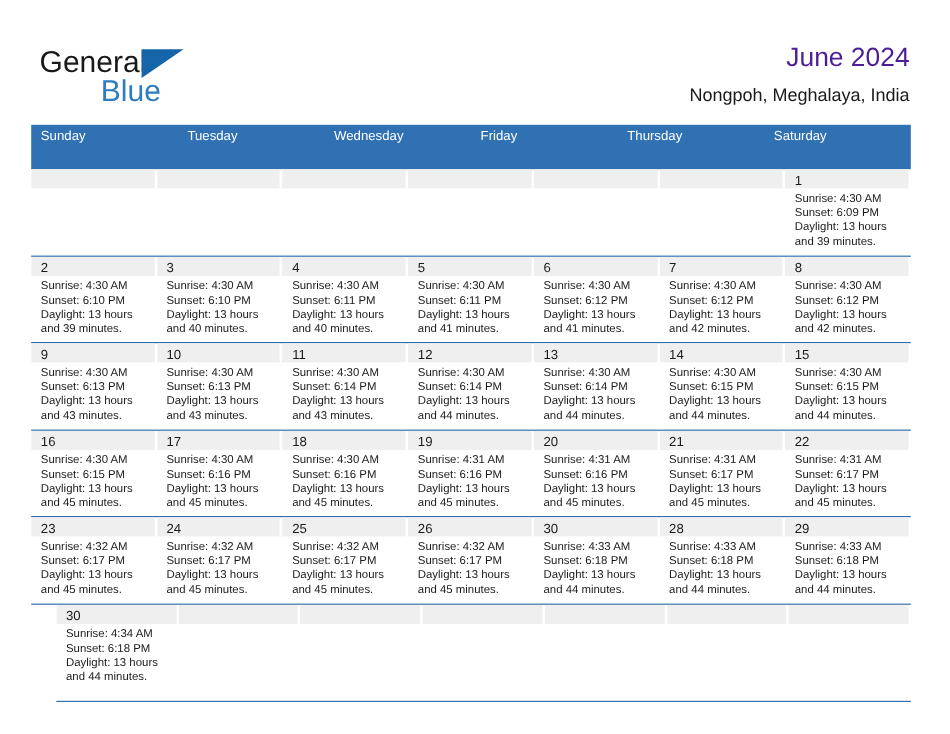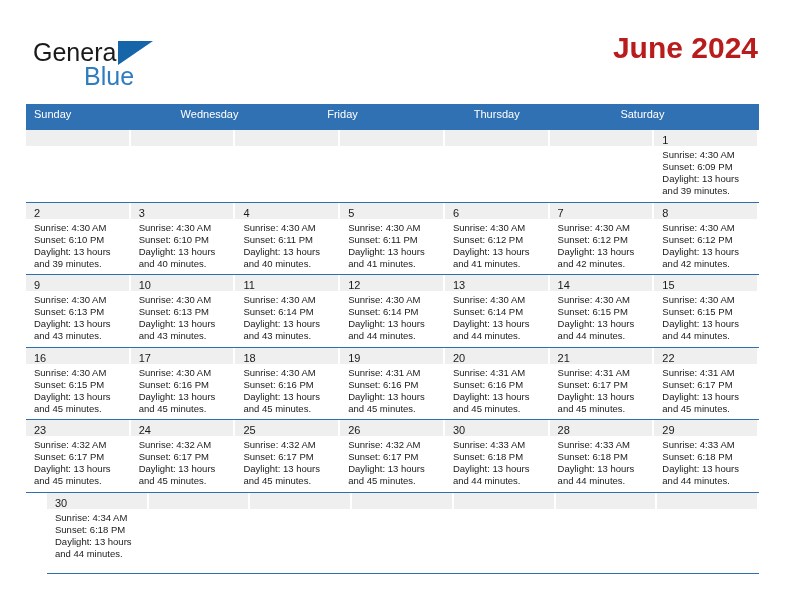--- a/index.html
+++ b/index.html
@@ -64,44 +64,44 @@
     border-bottom: 24px solid transparent;
   }
 
   .title-block {
     position: absolute;
     right: 34px;
     top: 32px;
     text-align: right;
   }
   .cal-title {
-    font-size: 30px;
-    color: #b91c1c;
+    font-size: 22px;
+    color: #4c1d95;
     line-height: 32px;
-    font-weight: bold;
+    font-weight: normal;
     margin: 0;
   }
   .cal-subtitle {
     font-size: 15px;
     color: #1a1a1a;
     line-height: 22px;
     margin: 5px 0 0 0;
   }
 
   
   .calendar {
     position: absolute;
     left: 26px;
     top: 104px;
     width: 733px;
   }
   .weekdays {
     display: flex;
     background: #3071b4;
-    height: 26px;
+    height: 37px;
   }
   .weekday {
     flex: 1 1 0;
     color: #ffffff;
     font-size: 11px;
     line-height: 21px;
     padding-left: 8px;
     box-sizing: border-box;
     overflow: hidden;
     white-space: nowrap;
@@ -152,26 +152,28 @@
 
   <div class="header">
     <div class="logo">
       <span class="logo-general">General</span>
       <span class="logo-tri"></span>
       <span class="logo-blue">Blue</span>
     </div>
 
     <div class="title-block">
       <div class="cal-title">June 2024</div>
+      <div class="cal-subtitle">Nongpoh, Meghalaya, India</div>
     </div>
   </div>
 
   <div class="calendar">
     <div class="weekdays">
       <div class="weekday">Sunday</div>
+      <div class="weekday">Tuesday</div>
       <div class="weekday">Wednesday</div>
       <div class="weekday">Friday</div>
       <div class="weekday">Thursday</div>
       <div class="weekday">Saturday</div>
     </div>
 
     <div id="weeks-container">
         <div class="week">
           <div class="daycell">
             <div class="daynum-band"><span class="daynum"></span></div>

